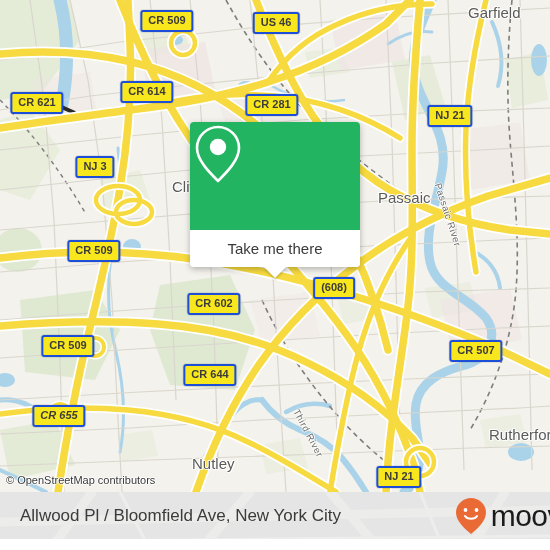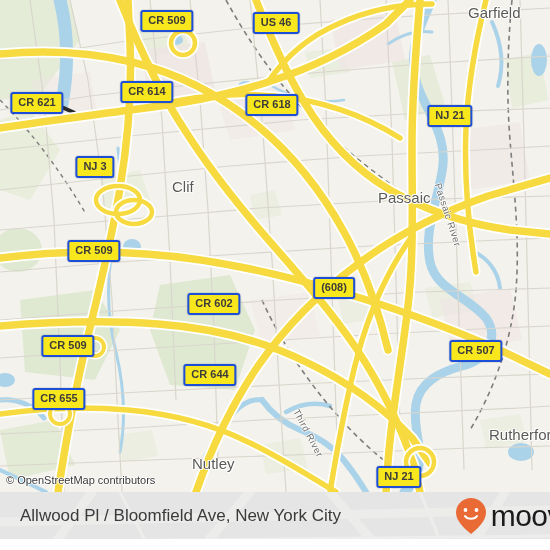--- a/index.html
+++ b/index.html
@@ -327,31 +327,43 @@
     <div class="place" style="left:489px;top:426px;">Rutherfor</div>
 
     <div class="river-label" style="left:438px;top:178px;transform:rotate(72deg);transform-origin:left center;">Passaic River</div>
     <div class="river-label" style="left:296px;top:404px;transform:rotate(62deg);transform-origin:left center;">Third River</div>
 
     <div class="shield" style="left:167px;top:21px;">CR 509</div>
     <div class="shield" style="left:268px;top:23px;margin-left:8px;">US 46</div>
     <div class="shield" style="left:450px;top:116px;">NJ 21</div>
     <div class="shield" style="left:37px;top:103px;">CR 621</div>
     <div class="shield" style="left:147px;top:92px;">CR 614</div>
-    <div class="shield" style="left:272px;top:105px;">CR 618</div>
+    <div class="shield" style="left:272px;top:105px;">CR 281</div>
     <div class="shield" style="left:95px;top:167px;">NJ 3</div>
     <div class="shield" style="left:94px;top:251px;">CR 509</div>
     <div class="shield" style="left:214px;top:304px;">CR 602</div>
     <div class="shield" style="left:334px;top:288px;">(608)</div>
     <div class="shield" style="left:476px;top:351px;">CR 507</div>
     <div class="shield" style="left:68px;top:346px;">CR 509</div>
     <div class="shield" style="left:210px;top:375px;">CR 644</div>
-    <div class="shield" style="left:59px;top:399px;">CR 655</div>
+    <div class="shield" style="left:59px;top:416px;font-style:italic;">CR 655</div>
     <div class="shield" style="left:399px;top:477px;">NJ 21</div>
 
+    <div class="popup">
+      <div class="popup-head">
+        <svg width="56" height="64" viewBox="0 0 56 64">
+          <path d="M28 5 C16.4 5 7 14.4 7 26 C7 38 19 50 28 59 C37 50 49 38 49 26 C49 14.4 39.6 5 28 5 Z" fill="none" stroke="#ffffff" stroke-width="2.6" stroke-linejoin="round"></path>
+          <circle cx="28" cy="25" r="8.2" fill="#ffffff"></circle>
+        </svg>
+      </div>
+      <div class="popup-body">
+        <span>Take me there</span>
+      </div>
+      <div class="popup-tail"></div>
+    </div>
 
     <div class="attrib">© OpenStreetMap contributors</div>
   </div>
 
   <div class="footer">
     <svg class="watermark" width="550" height="58" viewBox="0 0 550 58">
       <g stroke="#f3f3f1" fill="none" stroke-width="9" stroke-linecap="round">
         <path d="M50 58 L92 0"></path>
         <path d="M200 58 L250 0"></path>
         <path d="M330 0 L380 58"></path>

